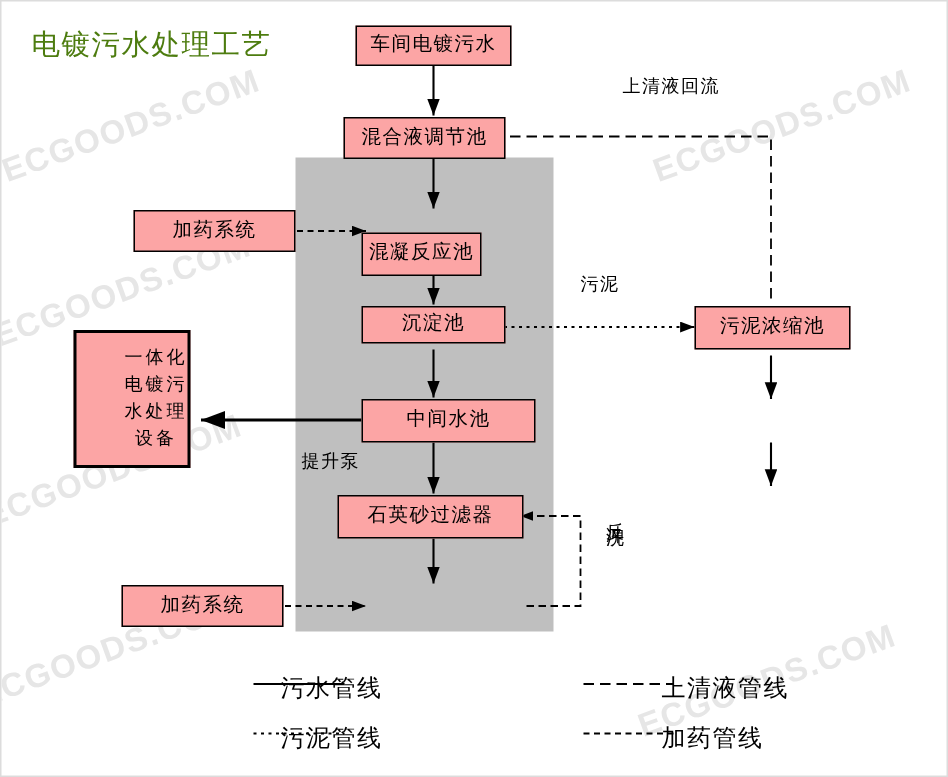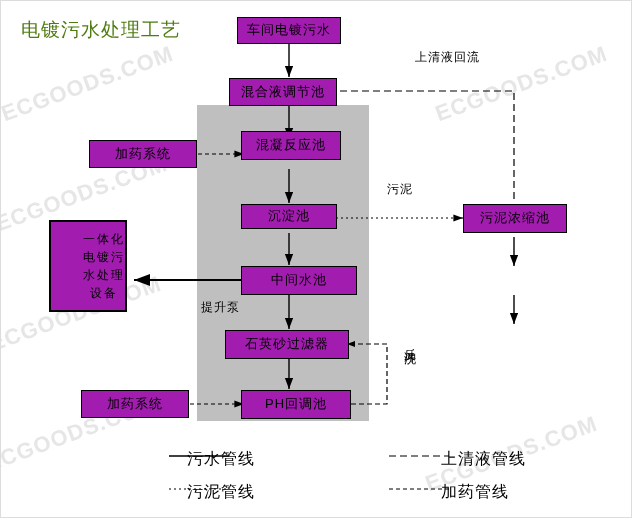--- a/index.html
+++ b/index.html
@@ -42,30 +42,31 @@
   }
   .gray-band {
     position: absolute;
     background: #bfbfbf;
     z-index: 1;
   }
   .node {
     position: absolute;
     box-sizing: border-box;
     border: 1px solid #000;
-    background: #a21caf;
+    background: #fca5a5;
     display: flex;
     align-items: center;
     justify-content: center;
     font-size: 13px;
     color: #000;
     text-align: center;
     line-height: 1.25;
     z-index: 4;
     letter-spacing: 1px;
+    font-family: Liberation Mono, monospace;
   }
   .node.thick { border-width: 2px; }
   .node.vert {
     flex-direction: column;
     justify-content: center;
     font-size: 13px;
     letter-spacing: 2px;
     line-height: 1.5;
     padding-left: 32px;
   }
@@ -157,31 +158,30 @@
     <line x1="168" y1="488" x2="228" y2="488" stroke="#000" stroke-width="1.2" stroke-dasharray="2,3"></line>
     <line x1="388" y1="488" x2="448" y2="488" stroke="#000" stroke-width="1.2" stroke-dasharray="4,3"></line>
   </svg>
 
   <div class="node" style="left:236px; top:16px; width:104px; height:27px;">车间电镀污水</div>
 
   <div class="node" style="left:228px; top:77px; width:108px; height:28px;">混合液调节池</div>
 
   <div class="node" style="left:88px; top:139px; width:108px; height:28px;">加药系统</div>
 
-  <div class="node" style="left:240px; top:130px; width:100px; height:29px;">混凝反应池</div>
+  <div class="node" style="left:240px; top:154px; width:80px; height:29px;">混凝反应池</div>
 
   <div class="node" style="left:240px; top:203px; width:96px; height:25px;">沉淀池</div>
 
   <div class="node" style="left:240px; top:265px; width:116px; height:29px;">中间水池</div>
 
   <div class="node" style="left:224px; top:329px; width:124px; height:29px;">石英砂过滤器</div>
 
   <div class="node" style="left:80px; top:389px; width:108px; height:28px;">加药系统</div>
 
-  <div class="node" style="left:240px; top:389px; width:110px; height:29px;">PH回调池</div>
 
   <div class="node" style="left:462px; top:203px; width:104px; height:29px;">污泥浓缩池</div>
 
 
 
   <div class="node thick vert" style="left:48px; top:219px; width:78px; height:92px; font-size:12px;">一体化电镀污水处理设备</div>
 
   <div class="lbl" style="left:414px; top:48px;">上清液回流</div>
 
   <div class="lbl" style="left:386px; top:180px;">污泥</div>

